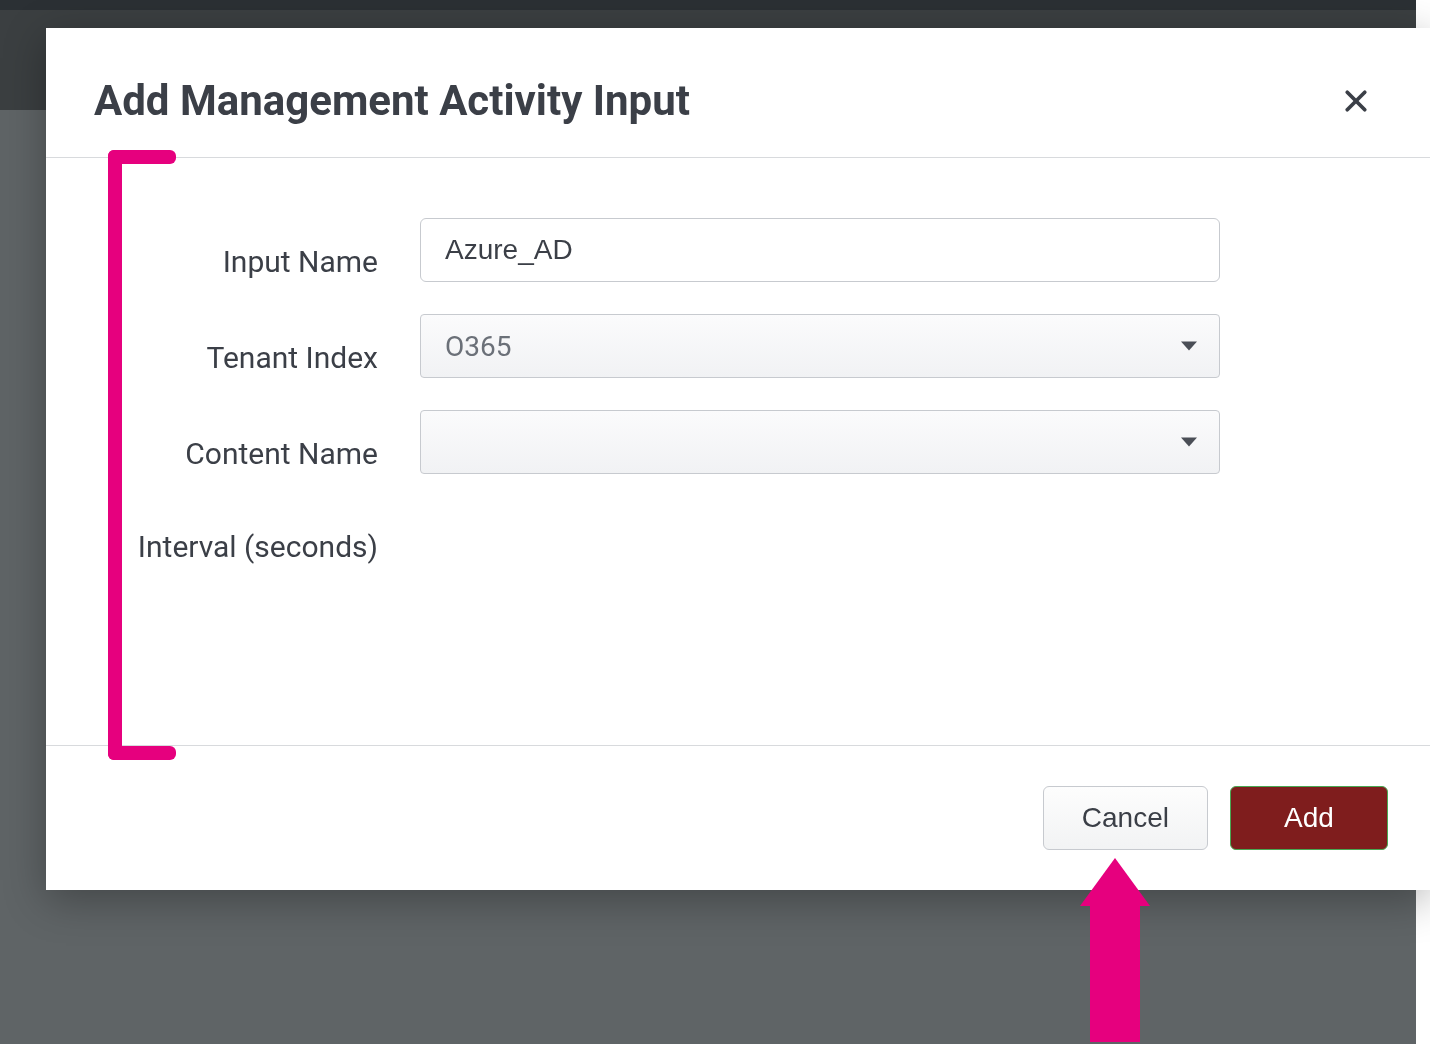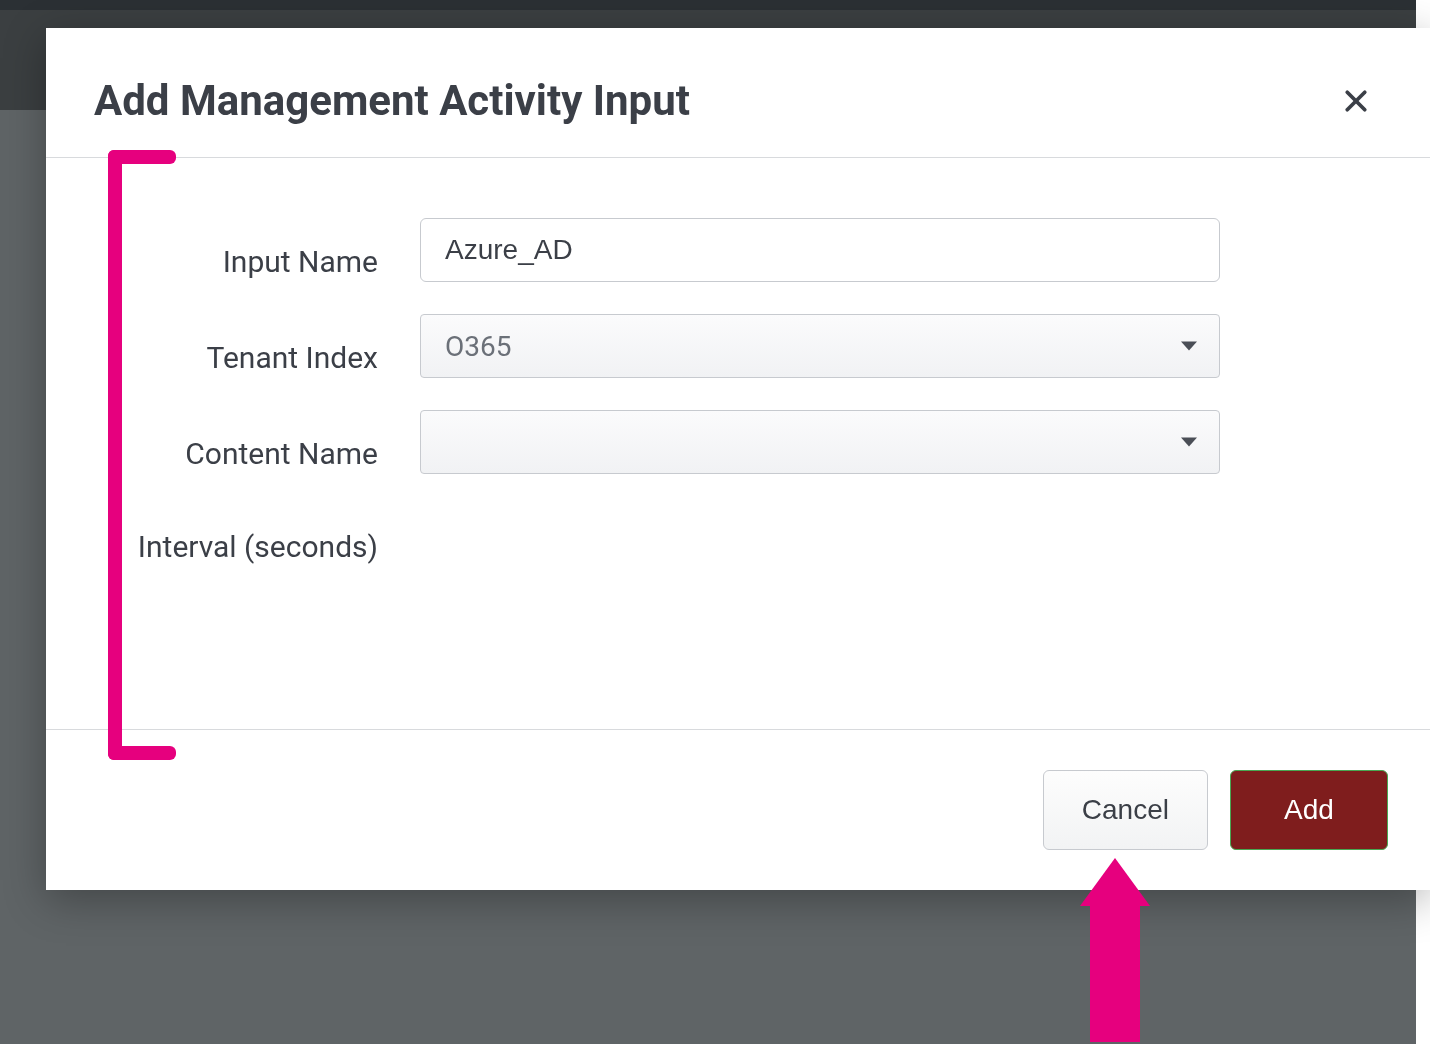--- a/index.html
+++ b/index.html
@@ -125,21 +125,21 @@
     border-right: 8px solid transparent;
     border-top: 9px solid #4a4e56;
   }
   .modal-footer {
     display: flex;
     justify-content: flex-end;
     gap: 22px;
     padding: 40px 42px 40px 56px;
   }
   .btn {
-    height: 80px;
+    height: 64px;
     padding: 0 38px;
     border-radius: 6px;
     font-size: 28px;
     font-weight: 500;
     cursor: pointer;
     display: flex;
     align-items: center;
     justify-content: center;
     border: 1px solid transparent;
   }

